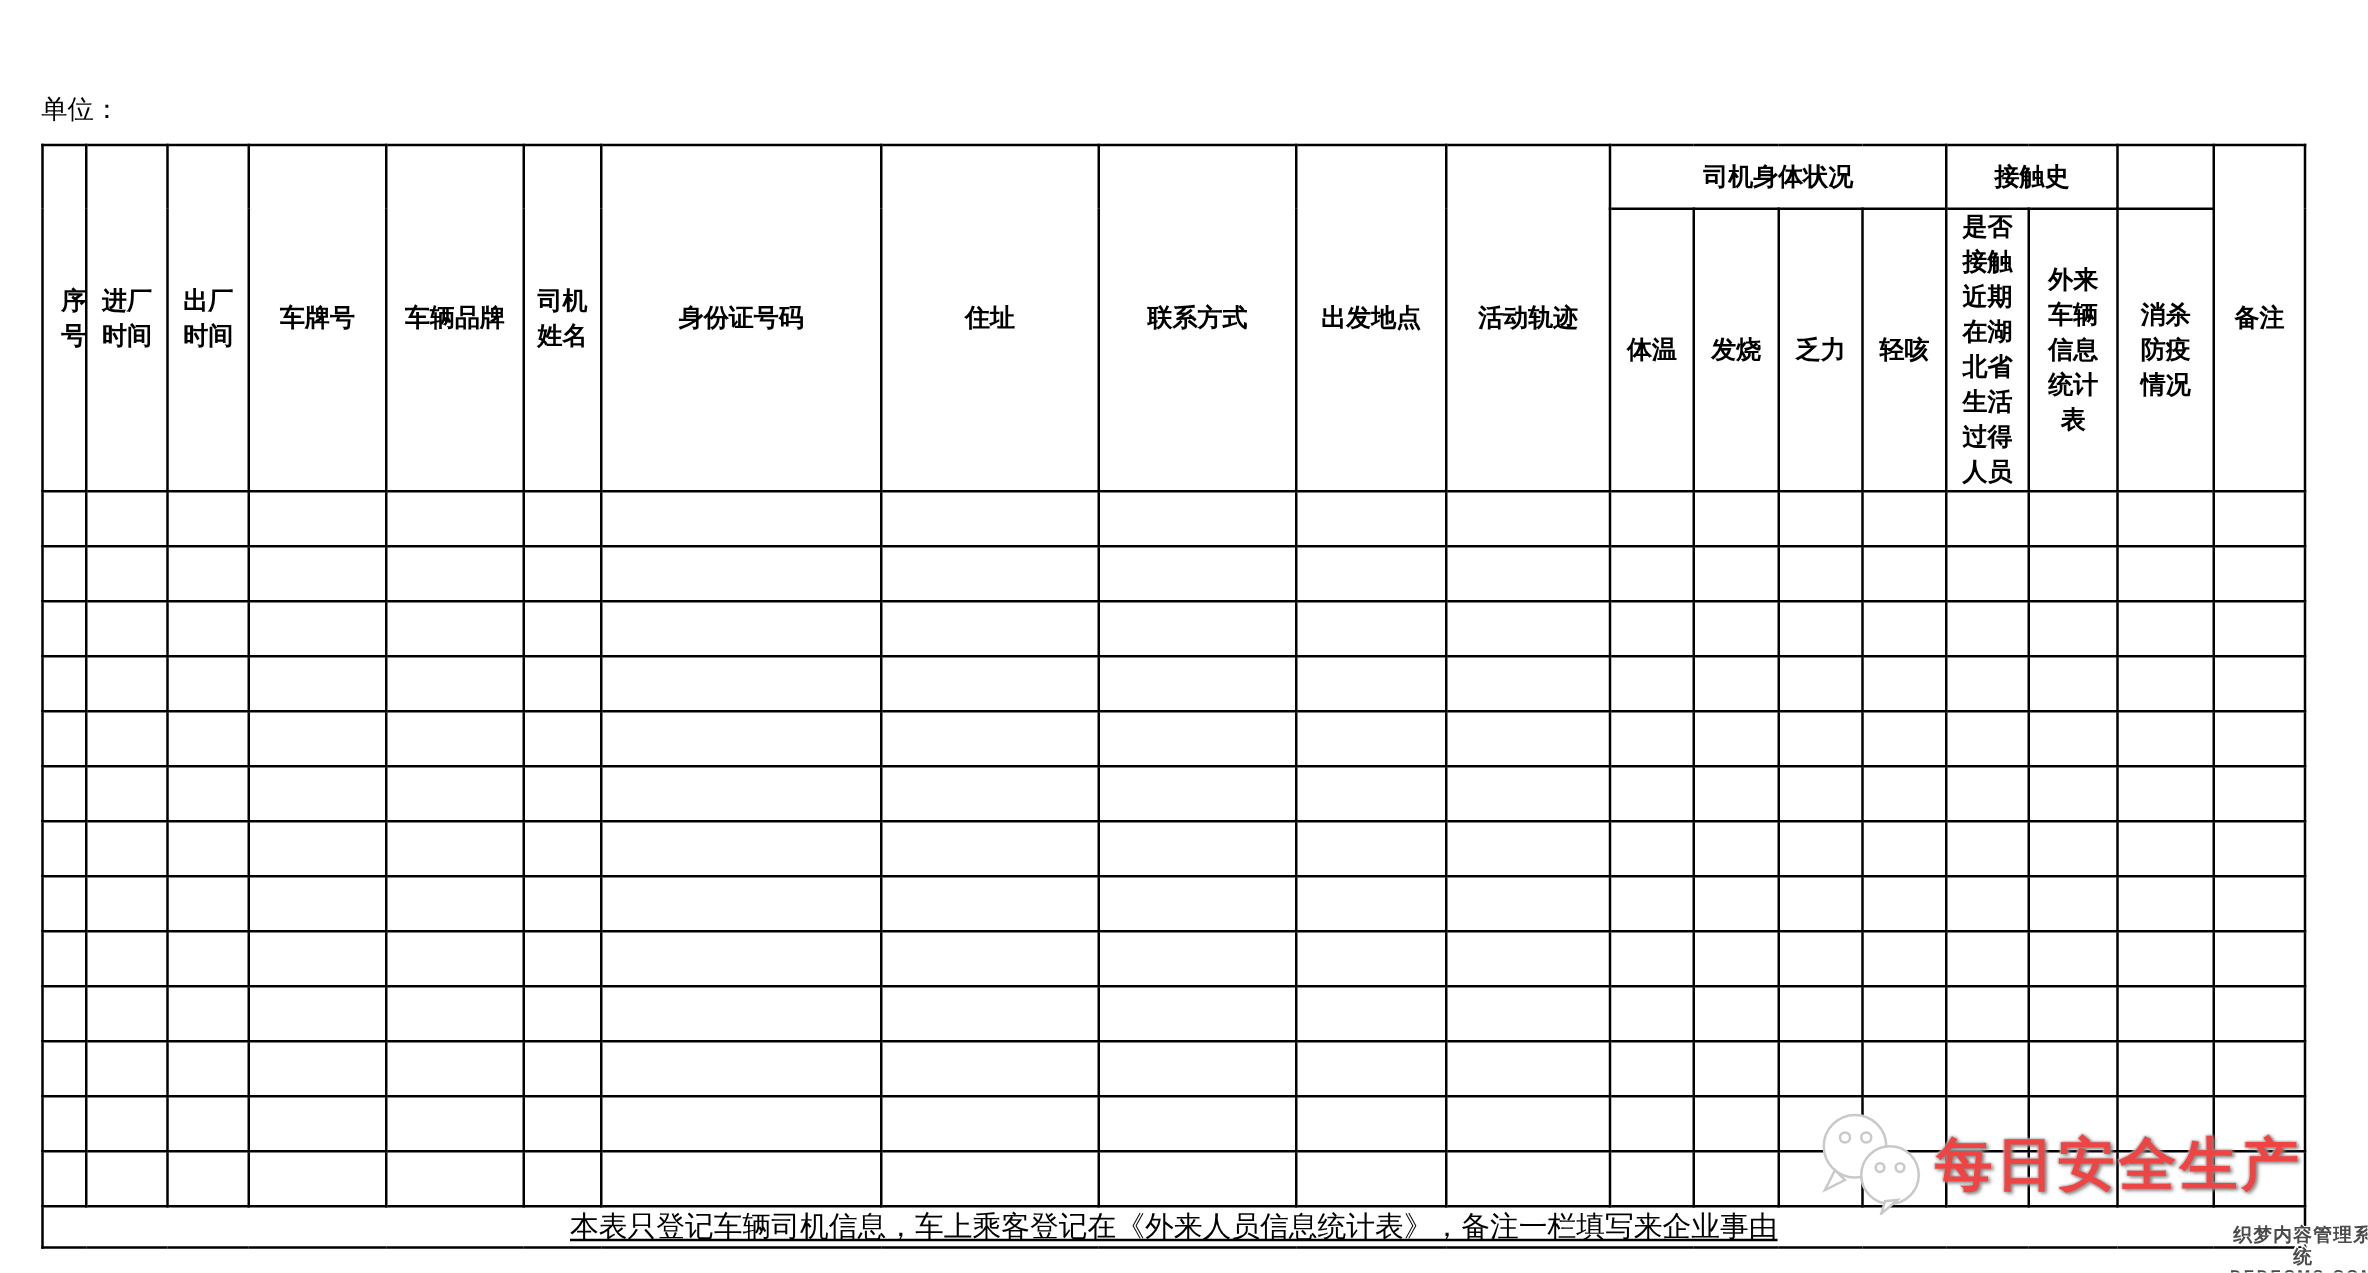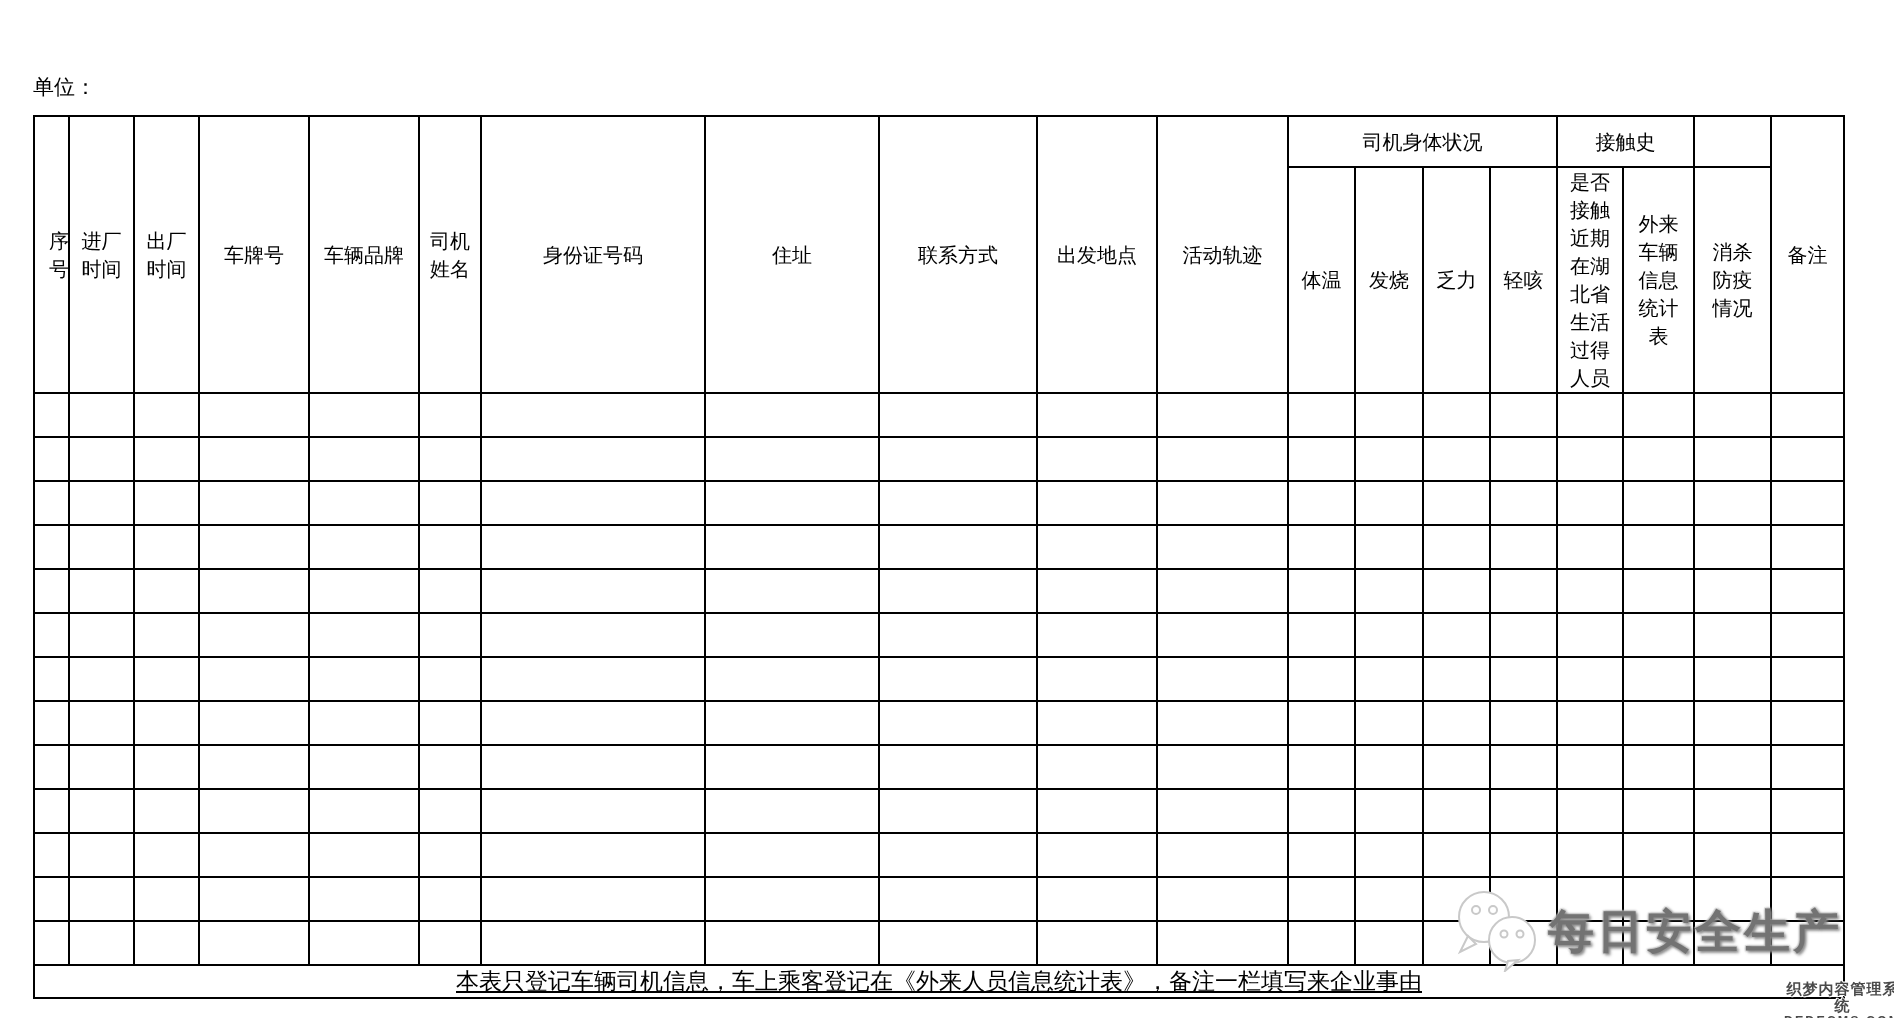--- a/index.html
+++ b/index.html
@@ -7,35 +7,35 @@
   #page { position:relative; width:1894px; height:1018px; background:#fff; overflow:hidden; }
 
   .title { position:absolute; left:33px; top:8px; width:1745px; text-align:center;
            font-size:42px; font-weight:bold; letter-spacing:6px; line-height:48px; }
   .unit  { position:absolute; left:33px; top:74px; font-size:21px; line-height:26px; }
 
   table.grid { position:absolute; left:33px; top:115px; border-collapse:collapse;
                table-layout:fixed; width:1810px; }
   table.grid th, table.grid td { border:2px solid #000; padding:0; text-align:center;
                vertical-align:middle; overflow:hidden; }
-  table.grid th { font-weight:normal; font-size:20px; line-height:28px; }
+  table.grid th { font-weight:bold; font-size:20px; line-height:28px; }
   tr.hr1 { height:51px; }
   tr.hr2 { height:225px; }
   tr.drow { height:44px; }
   tr.frow { height:33px;text-decoration:underline; }
   tr.frow td { font-size:23px; font-weight:normal; line-height:31px; }
 
   .w1 { display:inline-block; width:24px; word-break:break-all;margin-left:12px; }
   .w2 { display:inline-block; width:42px; word-break:break-all; }
 
   
   .wm { position:absolute; left:1448px; top:890px; display:flex; align-items:center; z-index:5; }
   .wm-logo { width:100px; height:82px; }
   .wm-text { font-family:"Liberation Sans", sans-serif; font-size:46px; font-weight:bold;
-             letter-spacing:3px; color:#737373; line-height:82px;
+             letter-spacing:3px; color:#ef4444; line-height:82px;
              text-shadow: 2px 2px 3px rgba(130,130,130,0.9), -1px -1px 1px rgba(190,190,190,0.6),
                           1px -1px 2px rgba(170,170,170,0.6), -1px 1px 2px rgba(170,170,170,0.6); }
 
   
   .badge { position:absolute; left:1784px; top:980px; z-index:6; text-align:center;
            font-family:"Liberation Sans", sans-serif; color:#4a4a4a; font-weight:bold;
            text-shadow: 1px 0 #fff, -1px 0 #fff, 0 1px #fff, 0 -1px #fff, 1px 1px #fff, -1px -1px #fff; }
   .badge .b1 { font-size:15px; line-height:17px; letter-spacing:1px; }
   .badge .b2 { font-size:12.5px; line-height:14px; letter-spacing:2px; }
 </style>

